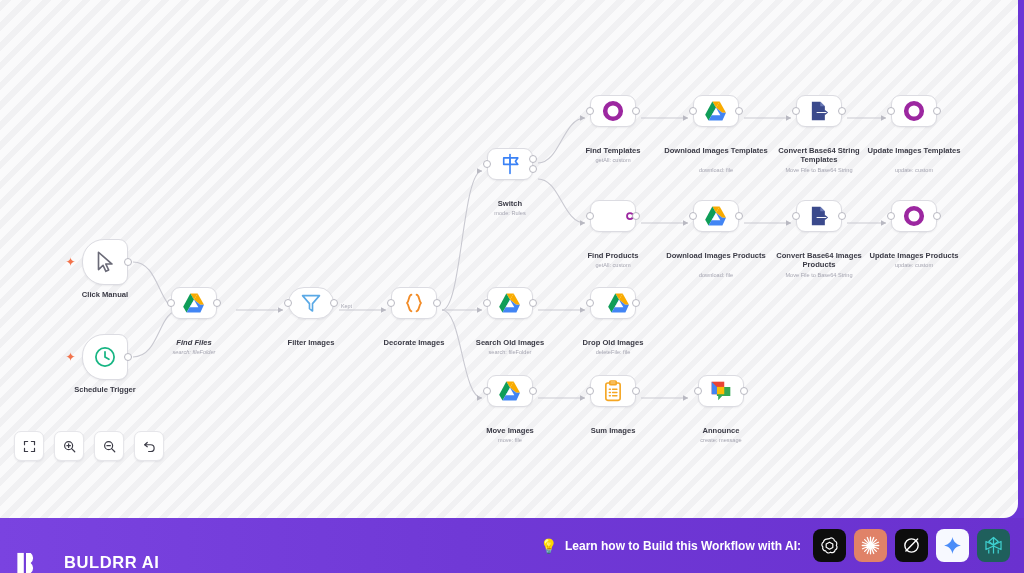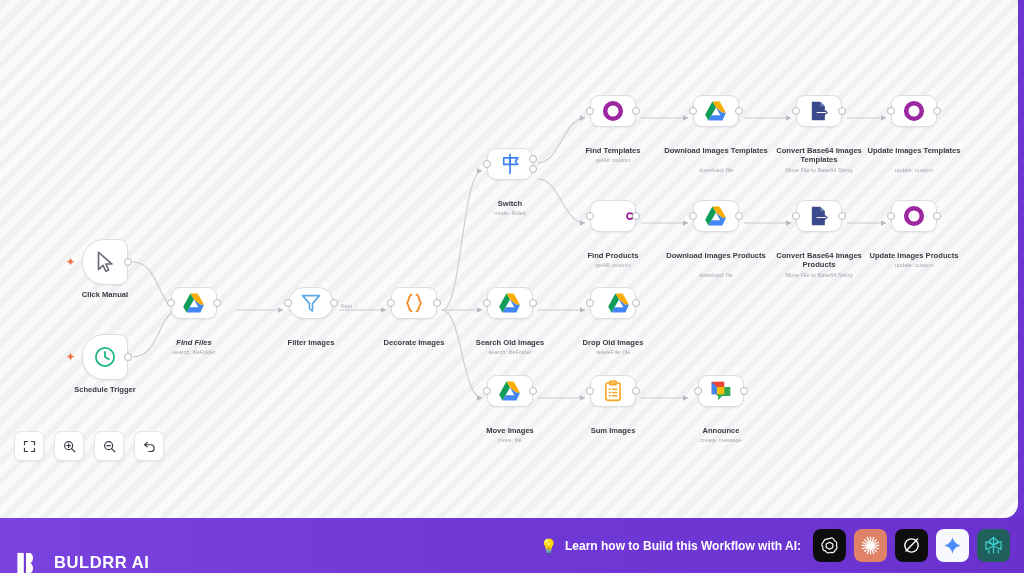--- a/index.html
+++ b/index.html
@@ -128,21 +128,21 @@
 
   
   #bottom-bar {
     position: absolute;
     left: 0; bottom: 0;
     width: 1024px; height: 55px;
     background: linear-gradient(90deg, #7a43e0 0%, #7039d6 45%, #6a31cf 100%);
     display: flex; align-items: center;
   }
   #brand {
-    display: flex; align-items: center; gap: 16px;
+    display: flex; align-items: center; gap: 26px;
     margin-left: 16px;
     margin-top: 34px;
   }
   #brand .mark { width: 22px; height: 24px; display:block; }
   #brand .wordmark {
     color: #ffffff;
     font-size: 16.5px;
     font-weight: bold;
     letter-spacing: .6px;
   }
@@ -309,21 +309,21 @@
     <div class="node" style="left:796px; top:95px;">
       <svg class="glyph" viewBox="0 0 24 24">
         <path d="M5.4 3.4 L13.2 3.4 L17.4 7.6 L17.4 20.6 L5.4 20.6 Z" fill="#3b4a8c"></path>
         <path d="M13.2 3.4 L13.2 7.6 L17.4 7.6 Z" fill="#6b7ab8"></path>
         <path d="M9.8 13.4 L18.8 13.4" stroke="#3b4a8c" stroke-width="2.1" fill="none"></path>
         <path d="M17.0 10.6 L20.4 13.4 L17.0 16.2 Z" fill="#3b4a8c"></path>
         <path d="M9.8 13.4 L18.8 13.4" stroke="#ffffff" stroke-width="0.9" fill="none"></path>
       </svg>
       <span class="port in"></span>
       <span class="port out"></span>
-      <span class="nlabel">Convert Base64 Images Templates</span>
+      <span class="nlabel">Convert Base64 String Templates</span>
       <span class="nsub s2">Move File to Base64 String</span>
     </div>
 
     <div class="node" style="left:891px; top:95px;">
       <svg class="glyph" viewBox="0 0 24 24">
         <circle cx="12" cy="12" r="7.2" fill="none" stroke="#9c27a0" stroke-width="4.2"></circle>
       </svg>
       <span class="port in"></span>
       <span class="port out"></span>
       <span class="nlabel">Update Images Templates</span>

